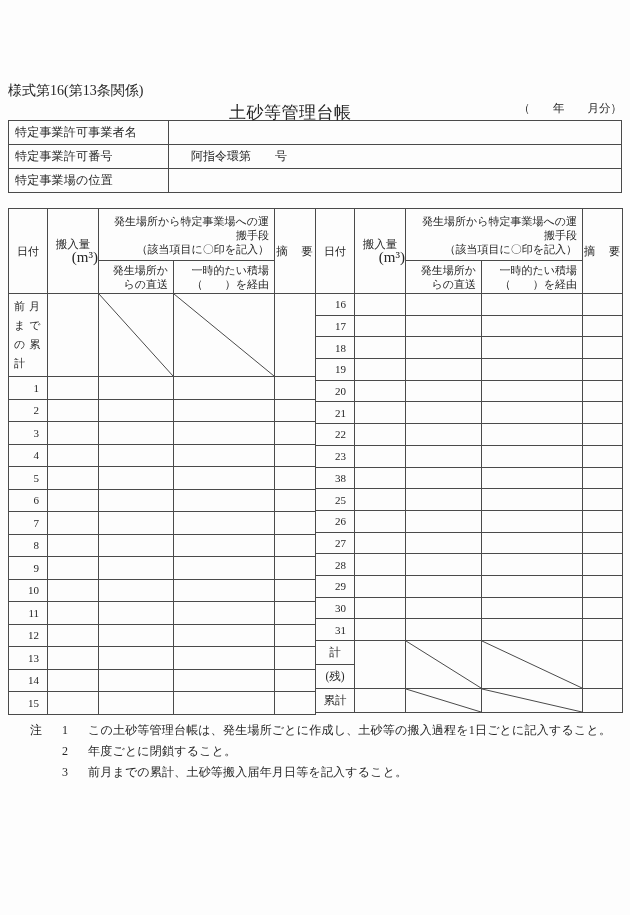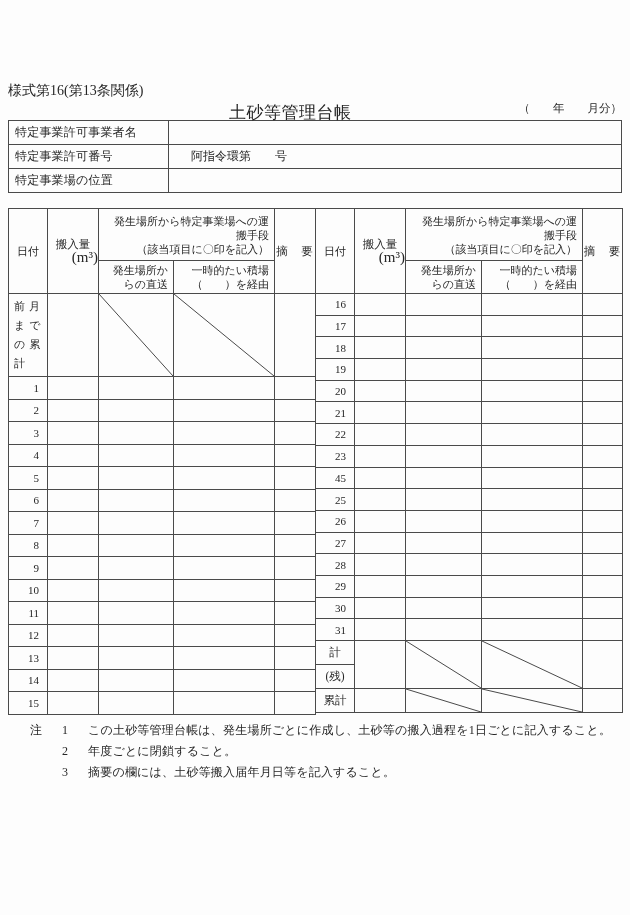--- a/index.html
+++ b/index.html
@@ -331,21 +331,21 @@
             <td></td>
           </tr>
           <tr class="rrow">
             <td class="c-date">23</td>
             <td></td>
             <td></td>
             <td></td>
             <td></td>
           </tr>
           <tr class="rrow">
-            <td class="c-date">45</td>
+            <td class="c-date">38</td>
             <td></td>
             <td></td>
             <td></td>
             <td></td>
           </tr>
           <tr class="rrow">
             <td class="c-date">25</td>
             <td></td>
             <td></td>
             <td></td>
@@ -439,17 +439,17 @@
       <span class="note-text">この土砂等管理台帳は、発生場所ごとに作成し、土砂等の搬入過程を1日ごとに記入すること。</span>
     </div>
     <div class="note-line">
       <span class="note-prefix"></span>
       <span class="note-num">2</span>
       <span class="note-text">年度ごとに閉鎖すること。</span>
     </div>
     <div class="note-line">
       <span class="note-prefix"></span>
       <span class="note-num">3</span>
-      <span class="note-text">摘要の欄には、土砂等搬入届年月日等を記入すること。</span>
+      <span class="note-text">前月までの累計、土砂等搬入届年月日等を記入すること。</span>
     </div>
   </div>
 
 </div>
 
 </body></html>

